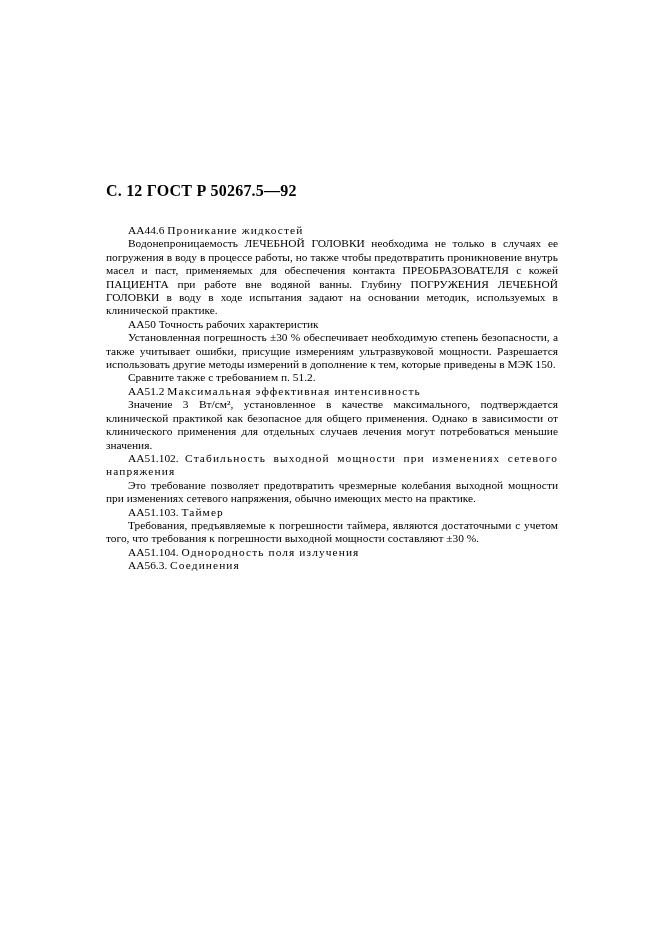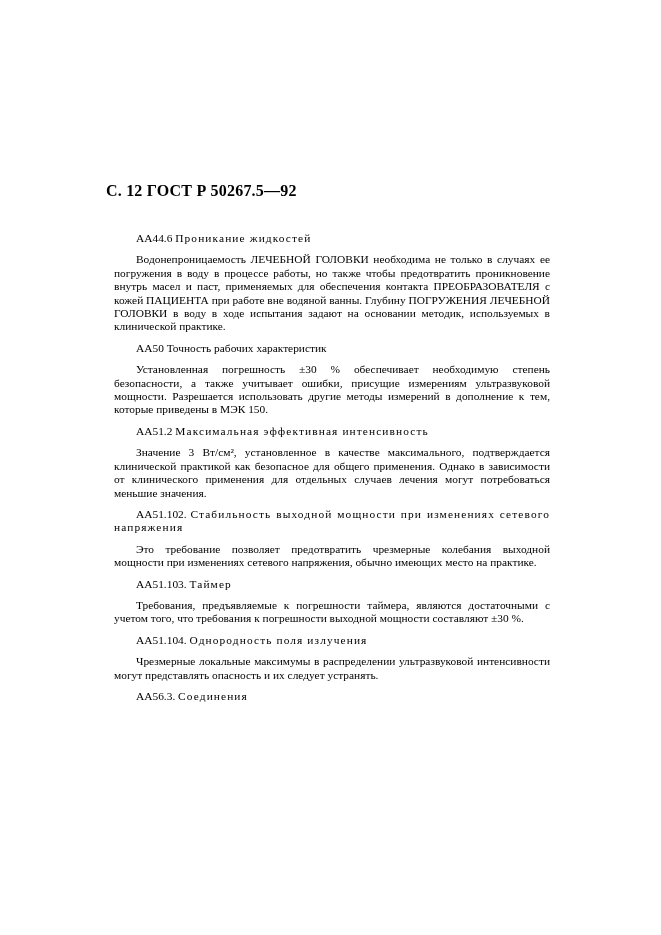--- a/index.html
+++ b/index.html
@@ -33,21 +33,21 @@
   .header .pagenum {
     font-weight: bold;
   }
   .body-col {
     position: absolute;
     left: 106px;
     top: 224px;
     width: 452px;
   }
   p {
-    margin: 8px;
+    margin: 0;
     font-size: 11.4px;
     line-height: 13.4px;
     text-align: justify;
     text-justify: inter-word;
   }
   .indent {
     text-indent: 22px;
   }
   .spaced {
     letter-spacing: 1.1px;
@@ -72,20 +72,21 @@
       <span>АА44.6</span>
       <span class="spaced">Проникание жидкостей</span>
     </p>
     <p class="indent"><span>Водонепроницаемость ЛЕЧЕБНОЙ ГОЛОВКИ необходима не только в случаях ее погружения в воду в процессе работы, но также чтобы предотвратить проникновение внутрь масел и паст, применяемых для обеспечения контакта ПРЕОБРАЗОВАТЕЛЯ с кожей ПАЦИЕНТА при работе вне водяной ванны. Глубину ПОГРУЖЕНИЯ ЛЕЧЕБНОЙ ГОЛОВКИ в воду в ходе испытания задают на основании методик, используемых в клинической практике.</span></p>
 
     <p class="indent">
       <span>АА50</span>
       <span class="bold">Точность рабочих характеристик</span>
     </p>
     <p class="indent"><span>Установленная погрешность ±30 % обеспечивает необходимую степень безопасности, а также учитывает ошибки, присущие измерениям ультразвуковой мощности. Разрешается использовать другие методы измерений в дополнение к тем, которые приведены в МЭК 150.</span></p>
+    <p class="indent"><span>Сравните также с требованием п. 51.2.</span></p>
 
     <p class="indent">
       <span>АА51.2</span>
       <span class="spaced">Максимальная эффективная интенсивность</span>
     </p>
     <p class="indent"><span>Значение 3 Вт/см², установленное в качестве максимального, подтверждается клинической практикой как безопасное для общего применения. Однако в зависимости от клинического применения для отдельных случаев лечения могут потребоваться меньшие значения.</span></p>
 
 
     <p class="indent">
       <span>АА51.102.</span>
@@ -96,21 +97,20 @@
     <p class="indent">
       <span>АА51.103.</span>
       <span class="spaced">Таймер</span>
     </p>
     <p class="indent"><span>Требования, предъявляемые к погрешности таймера, являются достаточными с учетом того, что требования к погрешности выходной мощности составляют ±30 %.</span></p>
 
     <p class="indent">
       <span>АА51.104.</span>
       <span class="spaced">Однородность поля излучения</span>
     </p>
-    <p class="indent"><span>Чрезмерные локальные максимумы в распределении ультразвуковой интенсивности могут представлять опасность и их следует устранять.</span></p>
 
     <p class="indent">
       <span>АА56.3.</span>
       <span class="spaced">Соединения</span>
     </p>
 
   </div>
 </div>
 
 </body></html>

